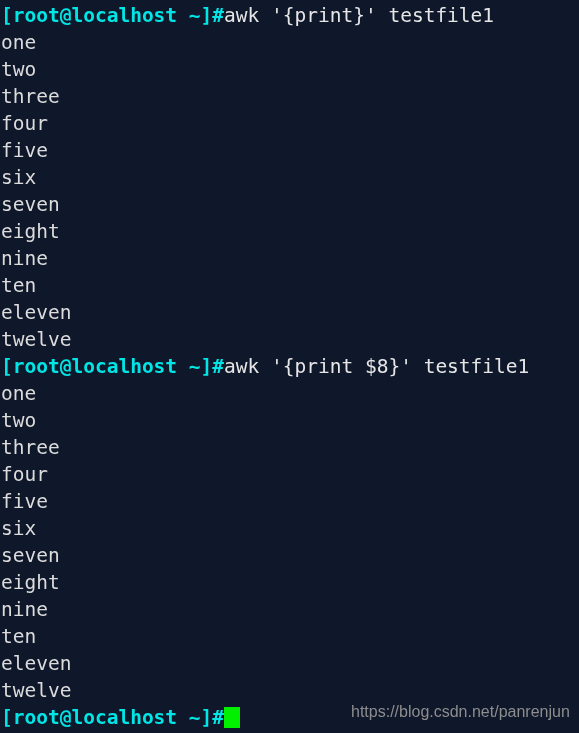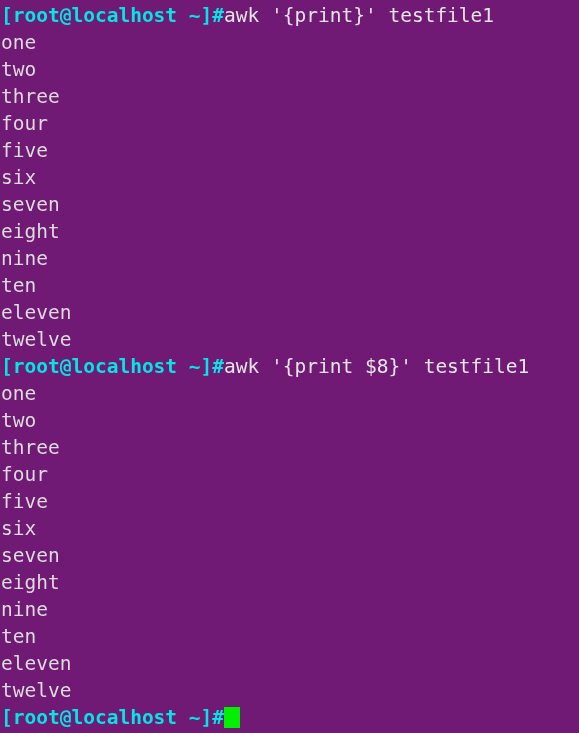--- a/index.html
+++ b/index.html
@@ -11,21 +11,21 @@
   body {
     width: 579px;
     height: 733px;
     overflow: hidden;
     font-family: "DejaVu Sans Mono", "Liberation Mono", monospace;
   }
   #terminal {
     position: relative;
     width: 579px;
     height: 733px;
-    background: #701a75;
+    background: #0f172a;
     padding: 2px 0 0 1px;
     box-sizing: border-box;
   }
   .line {
     height: 27px;
     line-height: 27px;
     font-size: 19.5px;
     letter-spacing: 0px;
     white-space: pre;
     color: #d8d8d8;
@@ -86,13 +86,14 @@
       <div class="line output">five</div>
       <div class="line output">six</div>
       <div class="line output">seven</div>
       <div class="line output">eight</div>
       <div class="line output">nine</div>
       <div class="line output">ten</div>
       <div class="line output">eleven</div>
       <div class="line output">twelve</div>
       <div class="line prompt-line"><span class="prompt">[root@localhost ~]#</span><span class="command"></span><span class="cursor"></span></div>
     </div>
+  <div id="watermark">https://blog.csdn.net/panrenjun</div>
 </div>
 
 </body></html>

